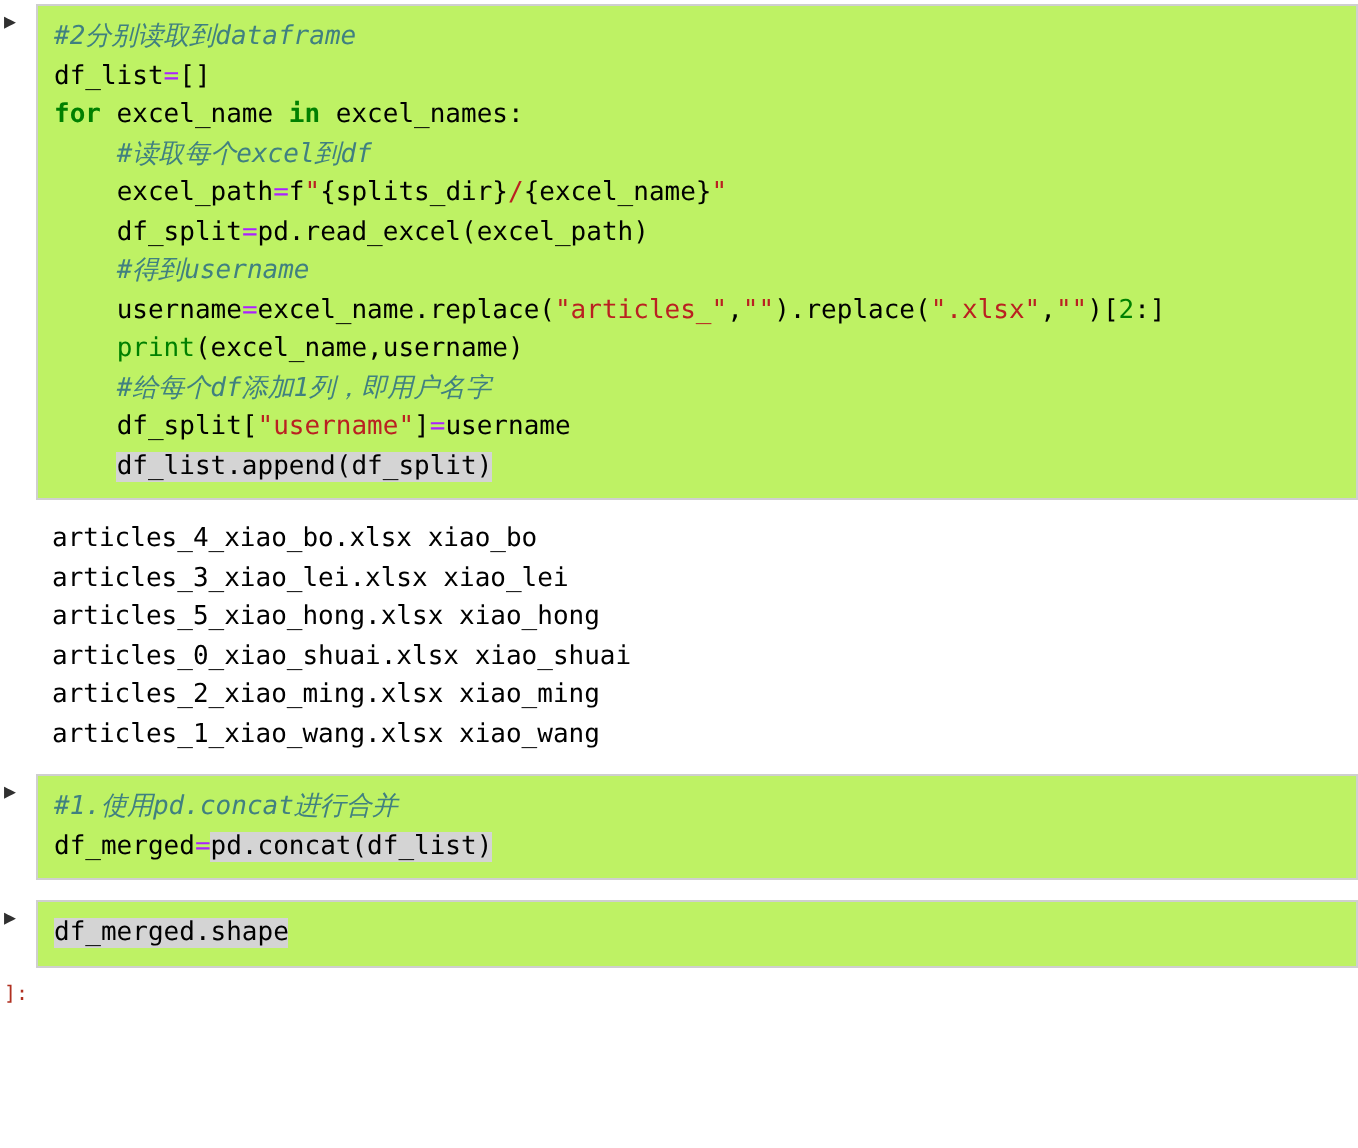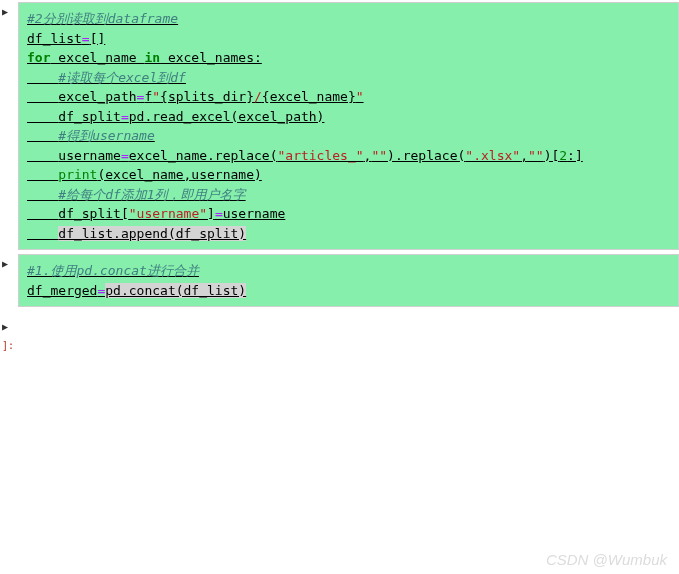--- a/index.html
+++ b/index.html
@@ -23,30 +23,29 @@
     font-family: monospace;
     font-size: 10px;
     color: #303030;
   }
   .prompt-out {
     color: #b03020;
     width: 16px;
   }
   .input-area {
     flex: 1;
-    background: #86efac;
+    background: #bef264;
     border: 1px solid #cfcfcf;
     padding: 6px 8px;
     font-family: "SimSun", "NSimSun", monospace;
     font-size: 13px;
     line-height: 1.5;
     white-space: pre;
     color: #000;
     overflow: hidden;
-    text-decoration: underline;
   }
   .output-area {
     flex: 1;
     padding: 6px 8px;
     font-family: "SimSun", "NSimSun", monospace;
     font-size: 13px;
     line-height: 1.5;
     white-space: pre;
     color: #000;
   }
@@ -82,32 +81,41 @@
     <span>excel_path</span><span class="c-op">=</span><span>f</span><span class="c-string">"</span><span>{splits_dir}</span><span class="c-string">/</span><span>{excel_name}</span><span class="c-string">"</span>
     <span>df_split</span><span class="c-op">=</span><span>pd.read_excel(excel_path)</span>
     <span class="c-comment">#得到username</span>
     <span>username</span><span class="c-op">=</span><span>excel_name.replace(</span><span class="c-string">"articles_"</span><span>,</span><span class="c-string">""</span><span>).replace(</span><span class="c-string">".xlsx"</span><span>,</span><span class="c-string">""</span><span>)[</span><span class="c-builtin">2</span><span>:]</span>
     <span class="c-builtin">print</span><span>(excel_name,username)</span>
     <span class="c-comment">#给每个df添加1列，即用户名字</span>
     <span>df_split[</span><span class="c-string">"username"</span><span>]</span><span class="c-op">=</span><span>username</span>
     <span class="hl">df_list.append(df_split)</span></div>
 </div>
 
+<div class="cell">
+  <div class="prompt"></div>
+  <div class="output-area">articles_4_xiao_bo.xlsx xiao_bo
+articles_3_xiao_lei.xlsx xiao_lei
+articles_5_xiao_hong.xlsx xiao_hong
+articles_0_xiao_shuai.xlsx xiao_shuai
+articles_2_xiao_ming.xlsx xiao_ming
+articles_1_xiao_wang.xlsx xiao_wang</div>
+</div>
 
 <div class="cell">
   <div class="prompt">▶</div>
   <div class="input-area"><span class="c-comment">#1.使用pd.concat进行合并</span>
 <span>df_merged</span><span class="c-op">=</span><span class="hl">pd.concat(df_list)</span></div>
 </div>
 
 <div style="height:6px"></div>
 
 <div class="cell">
   <div class="prompt">▶</div>
+  <div class="input-area"><span class="hl">df_merged.shape</span></div>
 </div>
 
 <div class="cell">
   <div class="prompt prompt-out">]:</div>
 </div>
 
-<div class="watermark">CSDN @Wumbuk</div>
 
 </div>
 
 </body></html>

